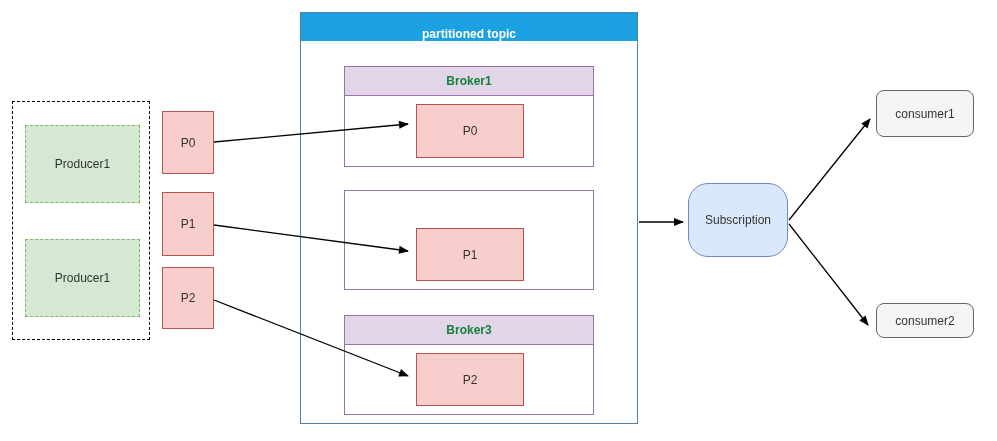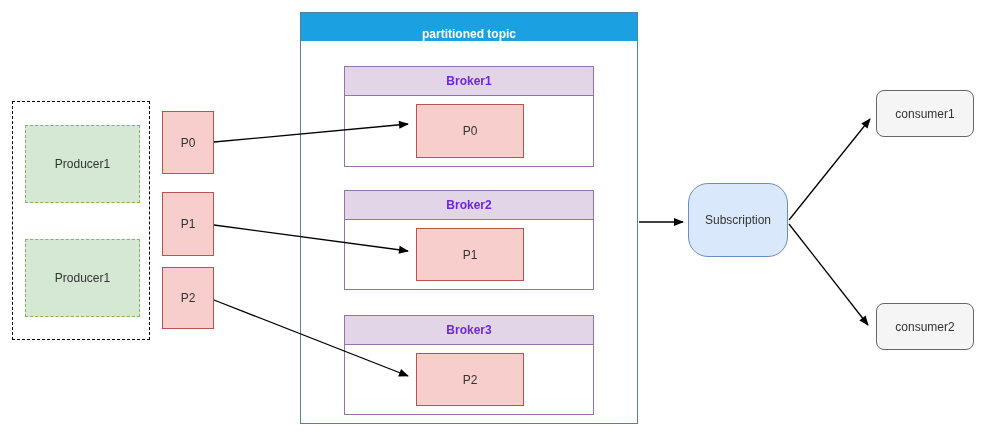--- a/index.html
+++ b/index.html
@@ -25,37 +25,37 @@
   .topic{position:absolute;left:300px;top:12px;width:338px;height:412px;
         border:1px solid var(--topic-border);background:#fff;box-sizing:border-box;}
   .topic-header{position:absolute;left:0;top:0;right:0;height:28px;background:var(--topic-header);
         color:#fff;font-weight:bold;font-size:12px;display:flex;align-items:flex-end;justify-content:center;}
 
   
   .broker{position:absolute;left:344px;width:250px;border:1px solid var(--broker-border);
         background:#fff;box-sizing:border-box;}
   .broker-header{height:28px;background:var(--broker-header-fill);
         border-bottom:1px solid var(--broker-border);display:flex;align-items:center;justify-content:center;
-        font-size:12px;font-weight:bold;color:#6d28d9;}
+        font-size:12px;font-weight:bold;color:#15803d;}
   .broker1{top:66px;height:101px;}
   .broker2{top:190px;height:100px;}
   .broker3{top:315px;height:100px;}
   .broker-partition{position:absolute;left:71px;width:108px;height:53px;
         background:var(--partition-fill);border:1px solid var(--partition-border);
         display:flex;align-items:center;justify-content:center;font-size:12px;box-sizing:border-box;}
   .broker1 .broker-partition{top:37px;height:54px;}
   .broker2 .broker-partition{top:37px;}
   .broker3 .broker-partition{top:37px;}
 
   
   .subscription{left:688px;top:183px;width:100px;height:74px;border-radius:20px;
         background:var(--subscription-fill);border:1px solid var(--subscription-border);font-size:12px;}
   .consumer{background:var(--consumer-fill);border:1px solid var(--consumer-border);border-radius:8px;}
   .consumer1{left:876px;top:90px;width:98px;height:47px;}
-  .consumer2{left:876px;top:303px;width:98px;height:47px;}
+  .consumer2{left:876px;top:303px;width:98px;height:35px;}
 
   .arrows{position:absolute;left:0;top:0;width:997px;height:441px;pointer-events:none;}
 </style>
 </head>
 <body>
 
 <div class="canvas">
 
   <div class="producer-group"></div>
   <div class="node producer a">
@@ -83,23 +83,20 @@
 
   <div class="broker broker1">
     <div class="broker-header">
       <span>Broker1</span>
     </div>
     <div class="broker-partition">
       <span>P0</span>
     </div>
   </div>
   <div class="broker broker2">
-    <div class="broker-header">
-      <span>Broker2</span>
-    </div>
     <div class="broker-partition">
       <span>P1</span>
     </div>
   </div>
   <div class="broker broker3">
     <div class="broker-header">
       <span>Broker3</span>
     </div>
     <div class="broker-partition">
       <span>P2</span>

